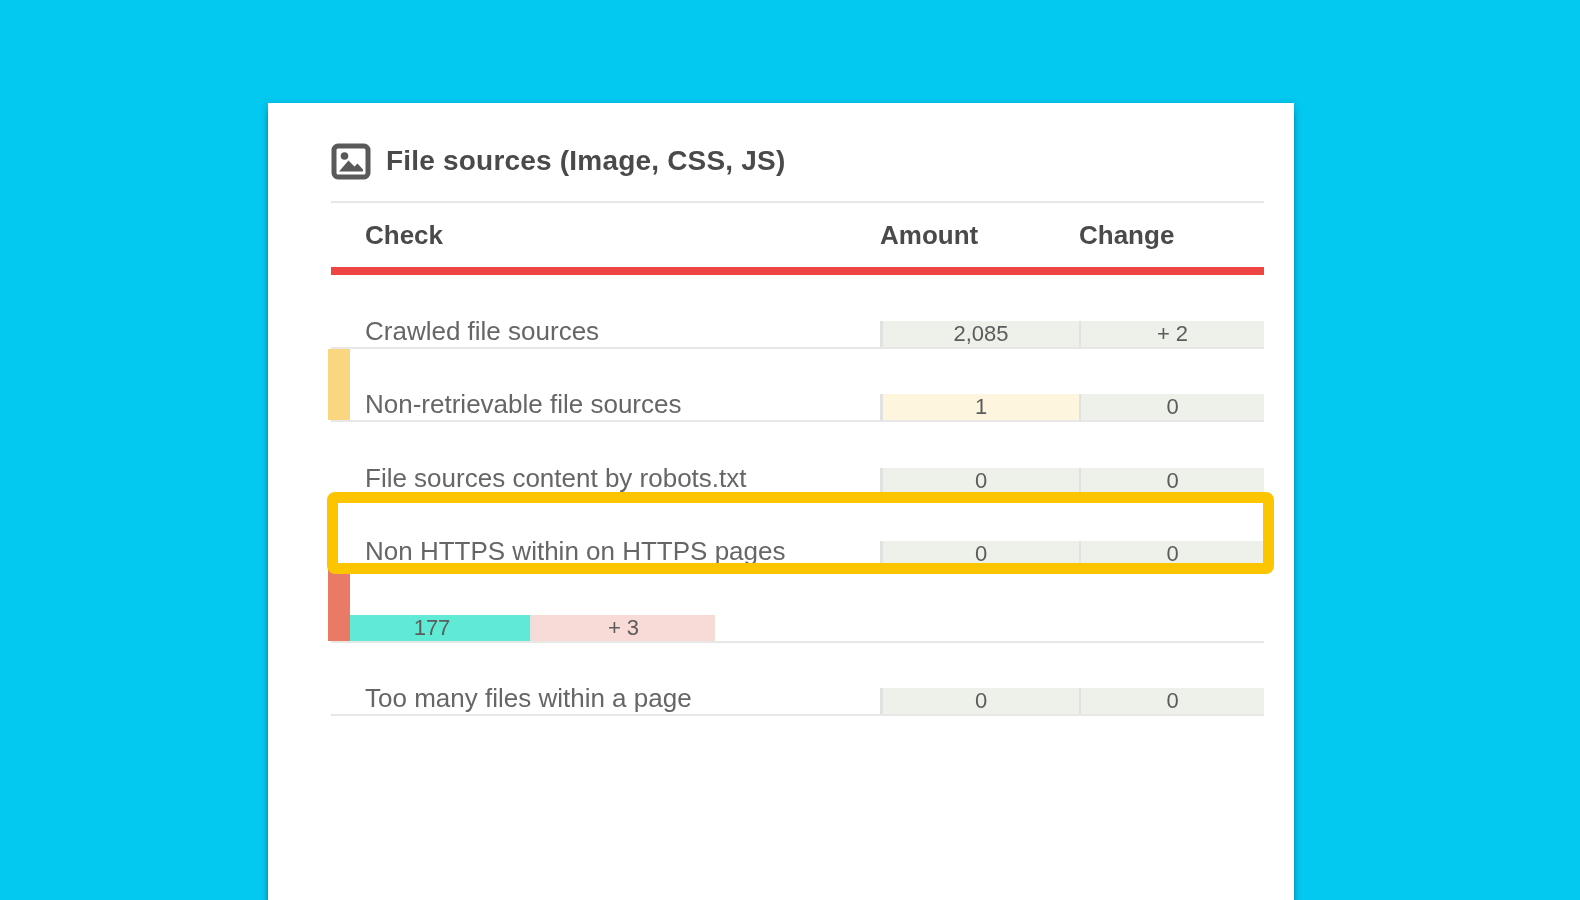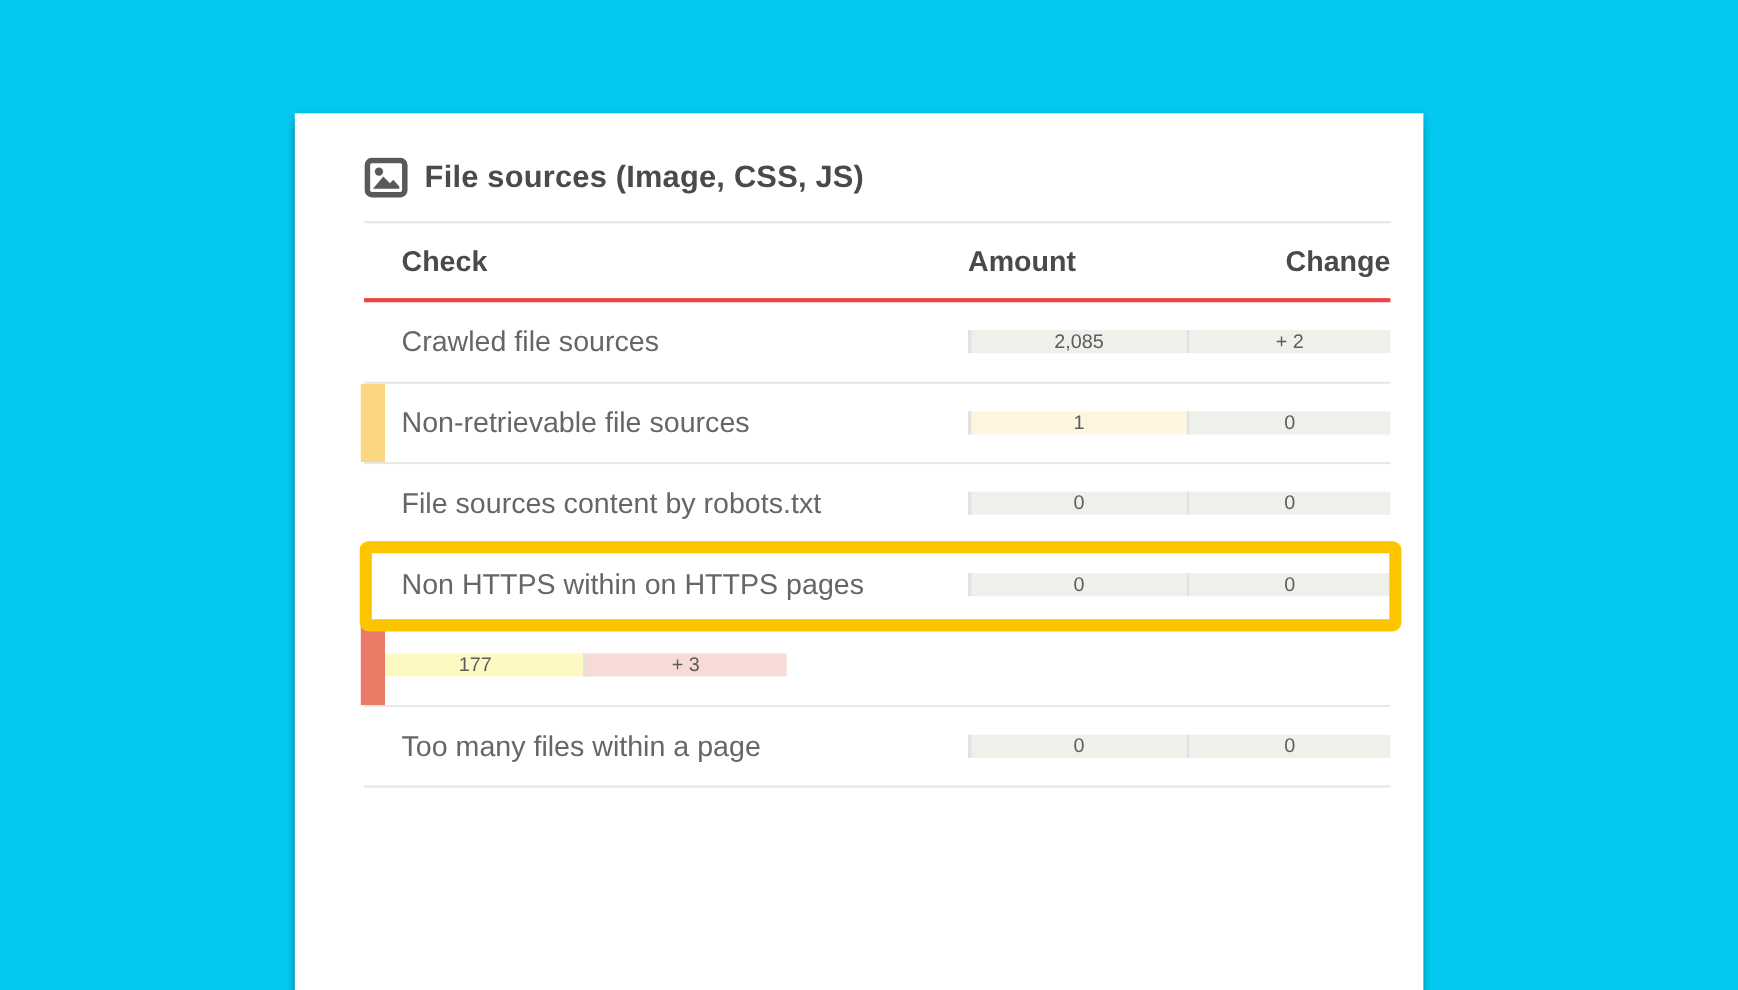--- a/index.html
+++ b/index.html
@@ -15,33 +15,33 @@
   }
   .card-inner{padding:0 30px 0 31px;}
   .title-row{
     height:100px;box-sizing:border-box;padding-top:18px;
     display:flex;align-items:center;border-bottom:2px solid #e7e7e7;
   }
   .title-icon{width:40px;height:37px;margin-right:15px;flex:none;display:block;}
   .title{font-size:28px;font-weight:700;color:#4a4a4a;letter-spacing:.2px;}
   .thead{
     height:72px;box-sizing:border-box;display:flex;align-items:center;
-    border-bottom:4px solid #ef4444;
+    border-bottom:8px solid #ef4444;
   }
   .th{font-size:26px;font-weight:700;color:#4a4a4a;}
   .th.check{flex:1;padding-left:34px;box-sizing:border-box;}
   .th.amount{width:199px;text-align:left;}
-  .th.change{width:185px;text-align:right;}
+  .th.change{width:185px;text-align:left;}
   .row{
-    height:73.5px;box-sizing:border-box;display:flex;align-items:center;
+    height:73.5px;box-sizing:border-box;display:flex;align-items:flex-end;
     border-bottom:2px solid #e7e7e7;position:relative;background:#fff;
   }
   .cell{display:flex;align-items:center;box-sizing:border-box;}
   .cell.check{flex:1;padding-left:34px;font-size:26px;color:#666666;}
-  .cell.num{font-size:18px;color:#5c5c5c;justify-content:center;}
+  .cell.num{font-size:22px;color:#5c5c5c;justify-content:center;}
   .cell.amount{width:199px;border-left:3px solid #e1e1e1;}
   .cell.change{width:185px;border-left:2px solid #e1e1e1;}
   .marker{position:absolute;left:-3px;top:0;bottom:0;width:22px;z-index:2;}
   .highlight{
     position:absolute;left:-4px;right:-10px;top:-4px;bottom:-7px;
     border:11px solid #fdc400;border-radius:8px;z-index:6;pointer-events:none;
   }
 </style>
 </head>
 <body style="background-color: rgb(3, 200, 239);">
@@ -87,21 +87,21 @@
 
       <div class="row">
         <div class="cell check">Non HTTPS within on HTTPS pages</div>
         <div class="cell num amount" style="background-color: rgb(237, 241, 234);">0</div>
         <div class="cell num change" style="background-color: rgb(237, 241, 234);">0</div>
         <span class="highlight" style="border-color: rgb(253, 196, 0);"></span>
       </div>
 
       <div class="row">
         <span class="marker" style="background-color: rgb(232, 122, 102);"></span>
-        <div class="cell num amount" style="background-color: #fef9c3;">177</div>
+        <div class="cell num amount" style="background-color: #5eead4;">177</div>
         <div class="cell num change" style="background-color: rgb(248, 218, 214);">+ 3</div>
       </div>
 
       <div class="row">
         <div class="cell check">Too many files within a page</div>
         <div class="cell num amount" style="background-color: rgb(237, 241, 234);">0</div>
         <div class="cell num change" style="background-color: rgb(237, 241, 234);">0</div>
       </div>
 
     </div>

